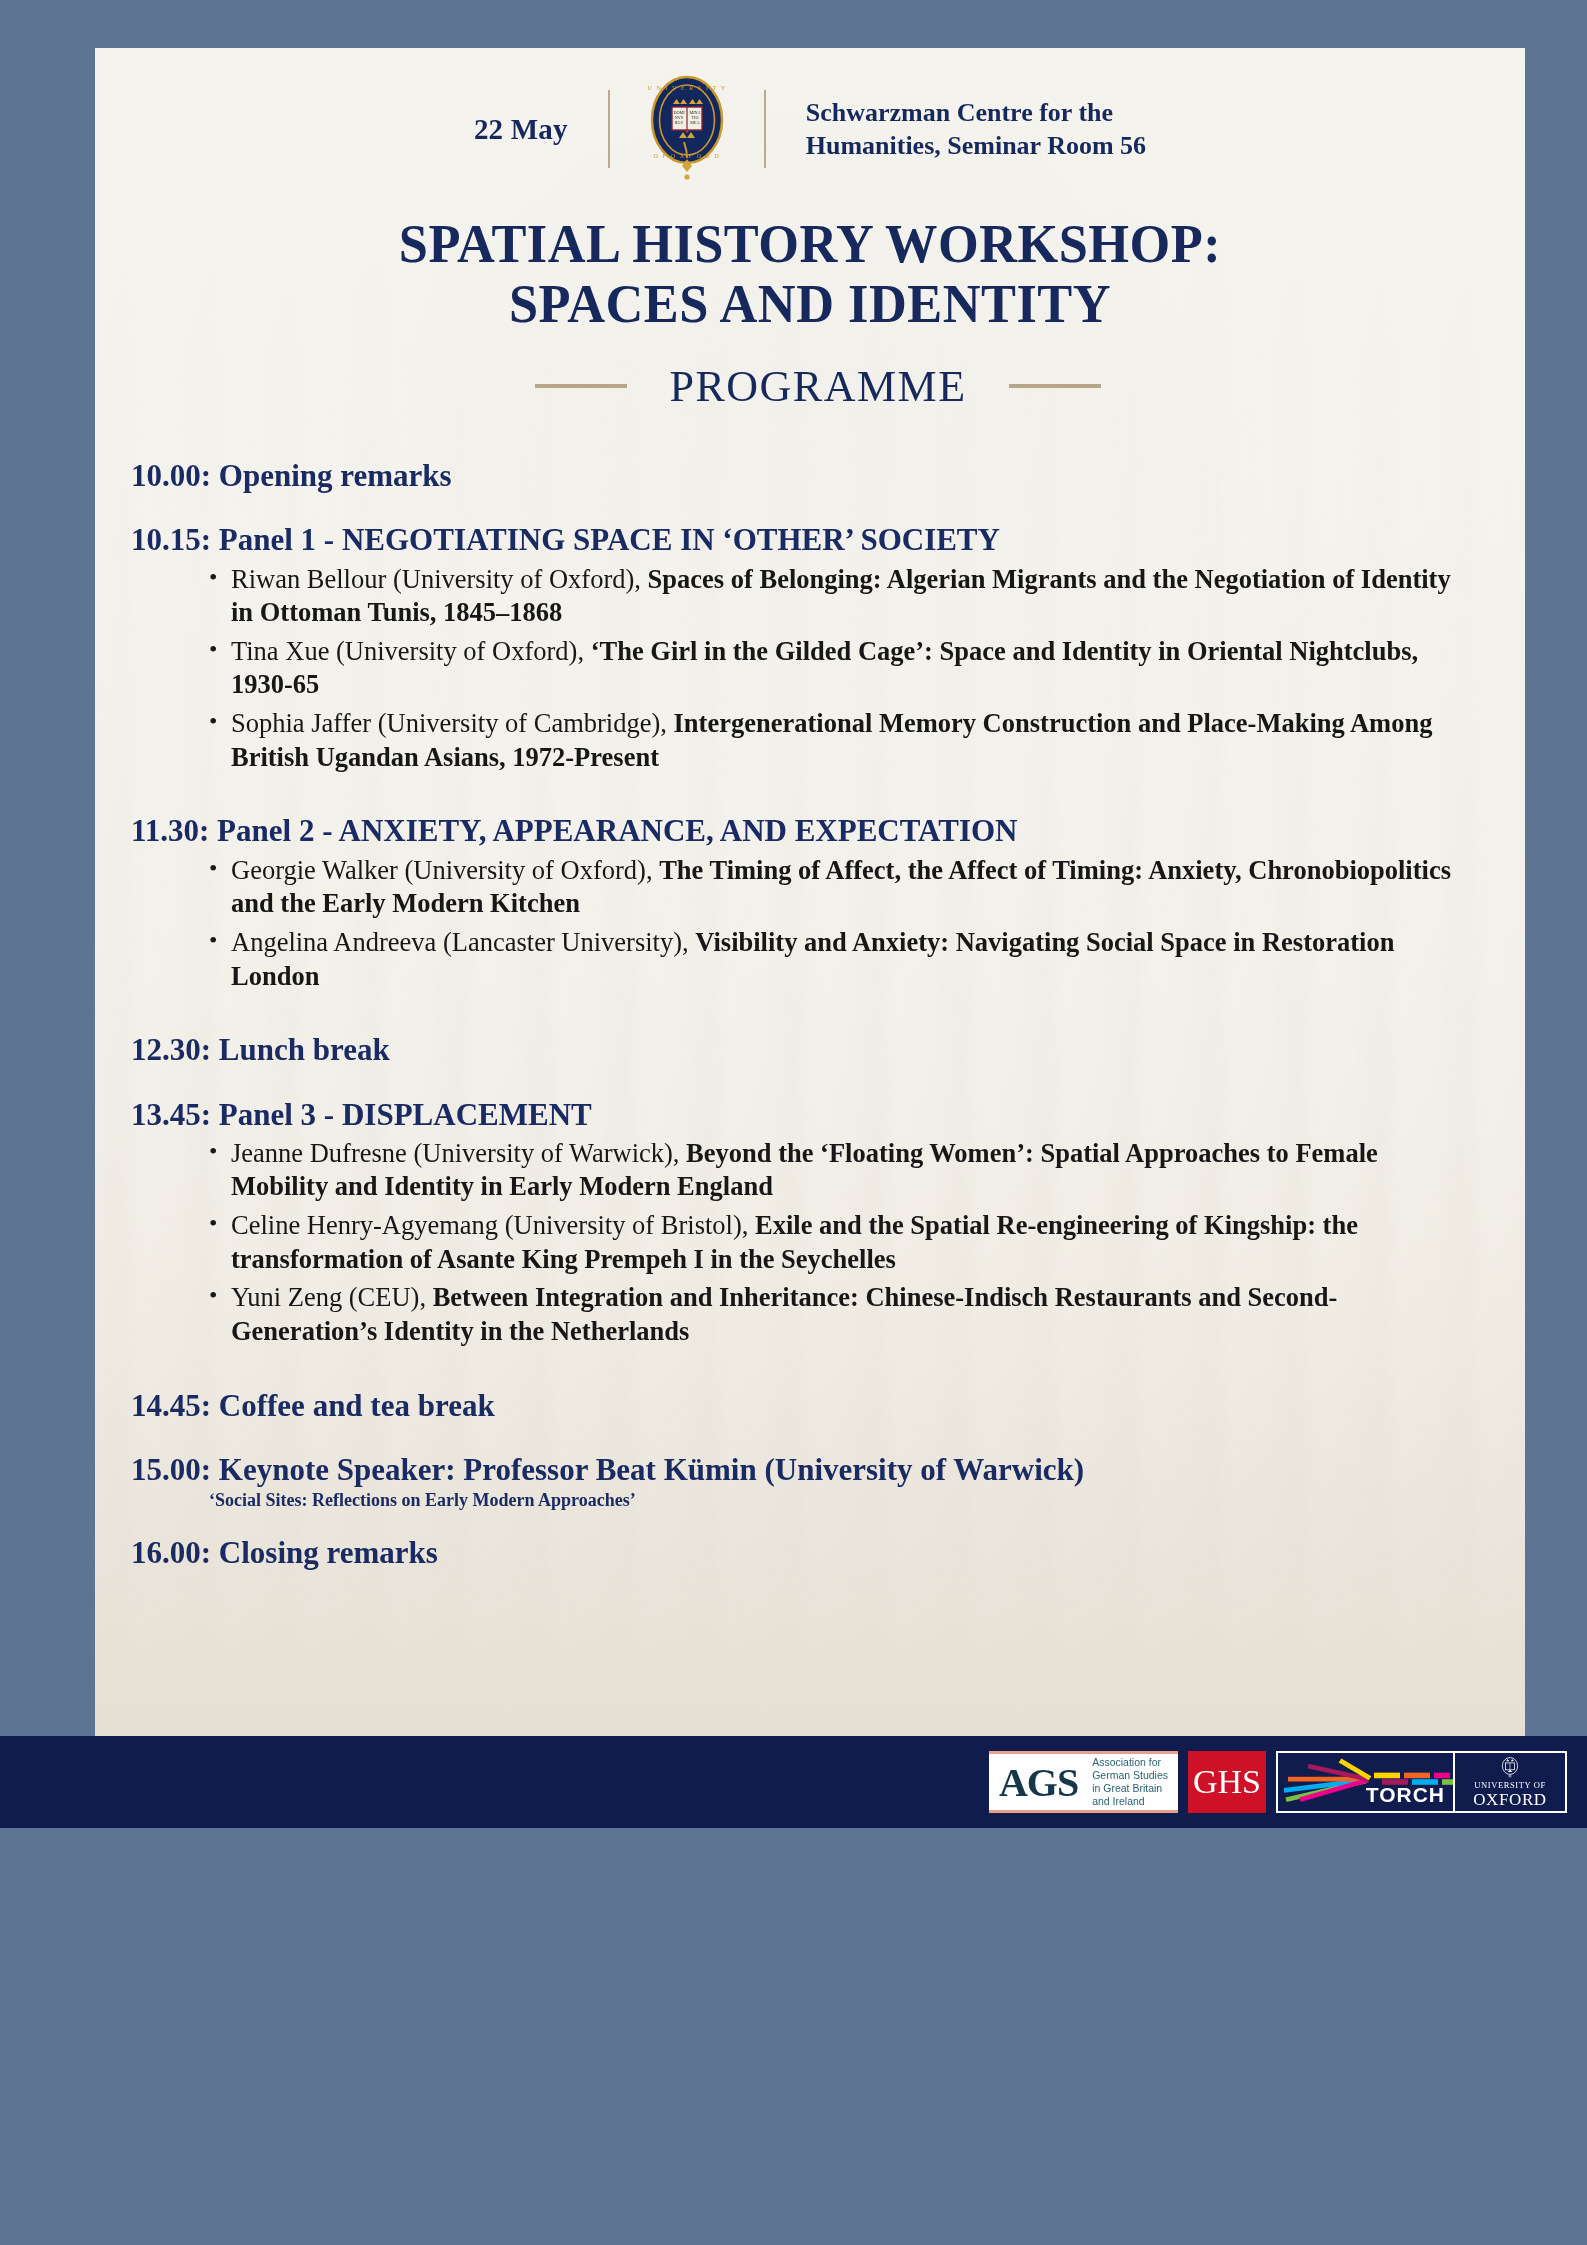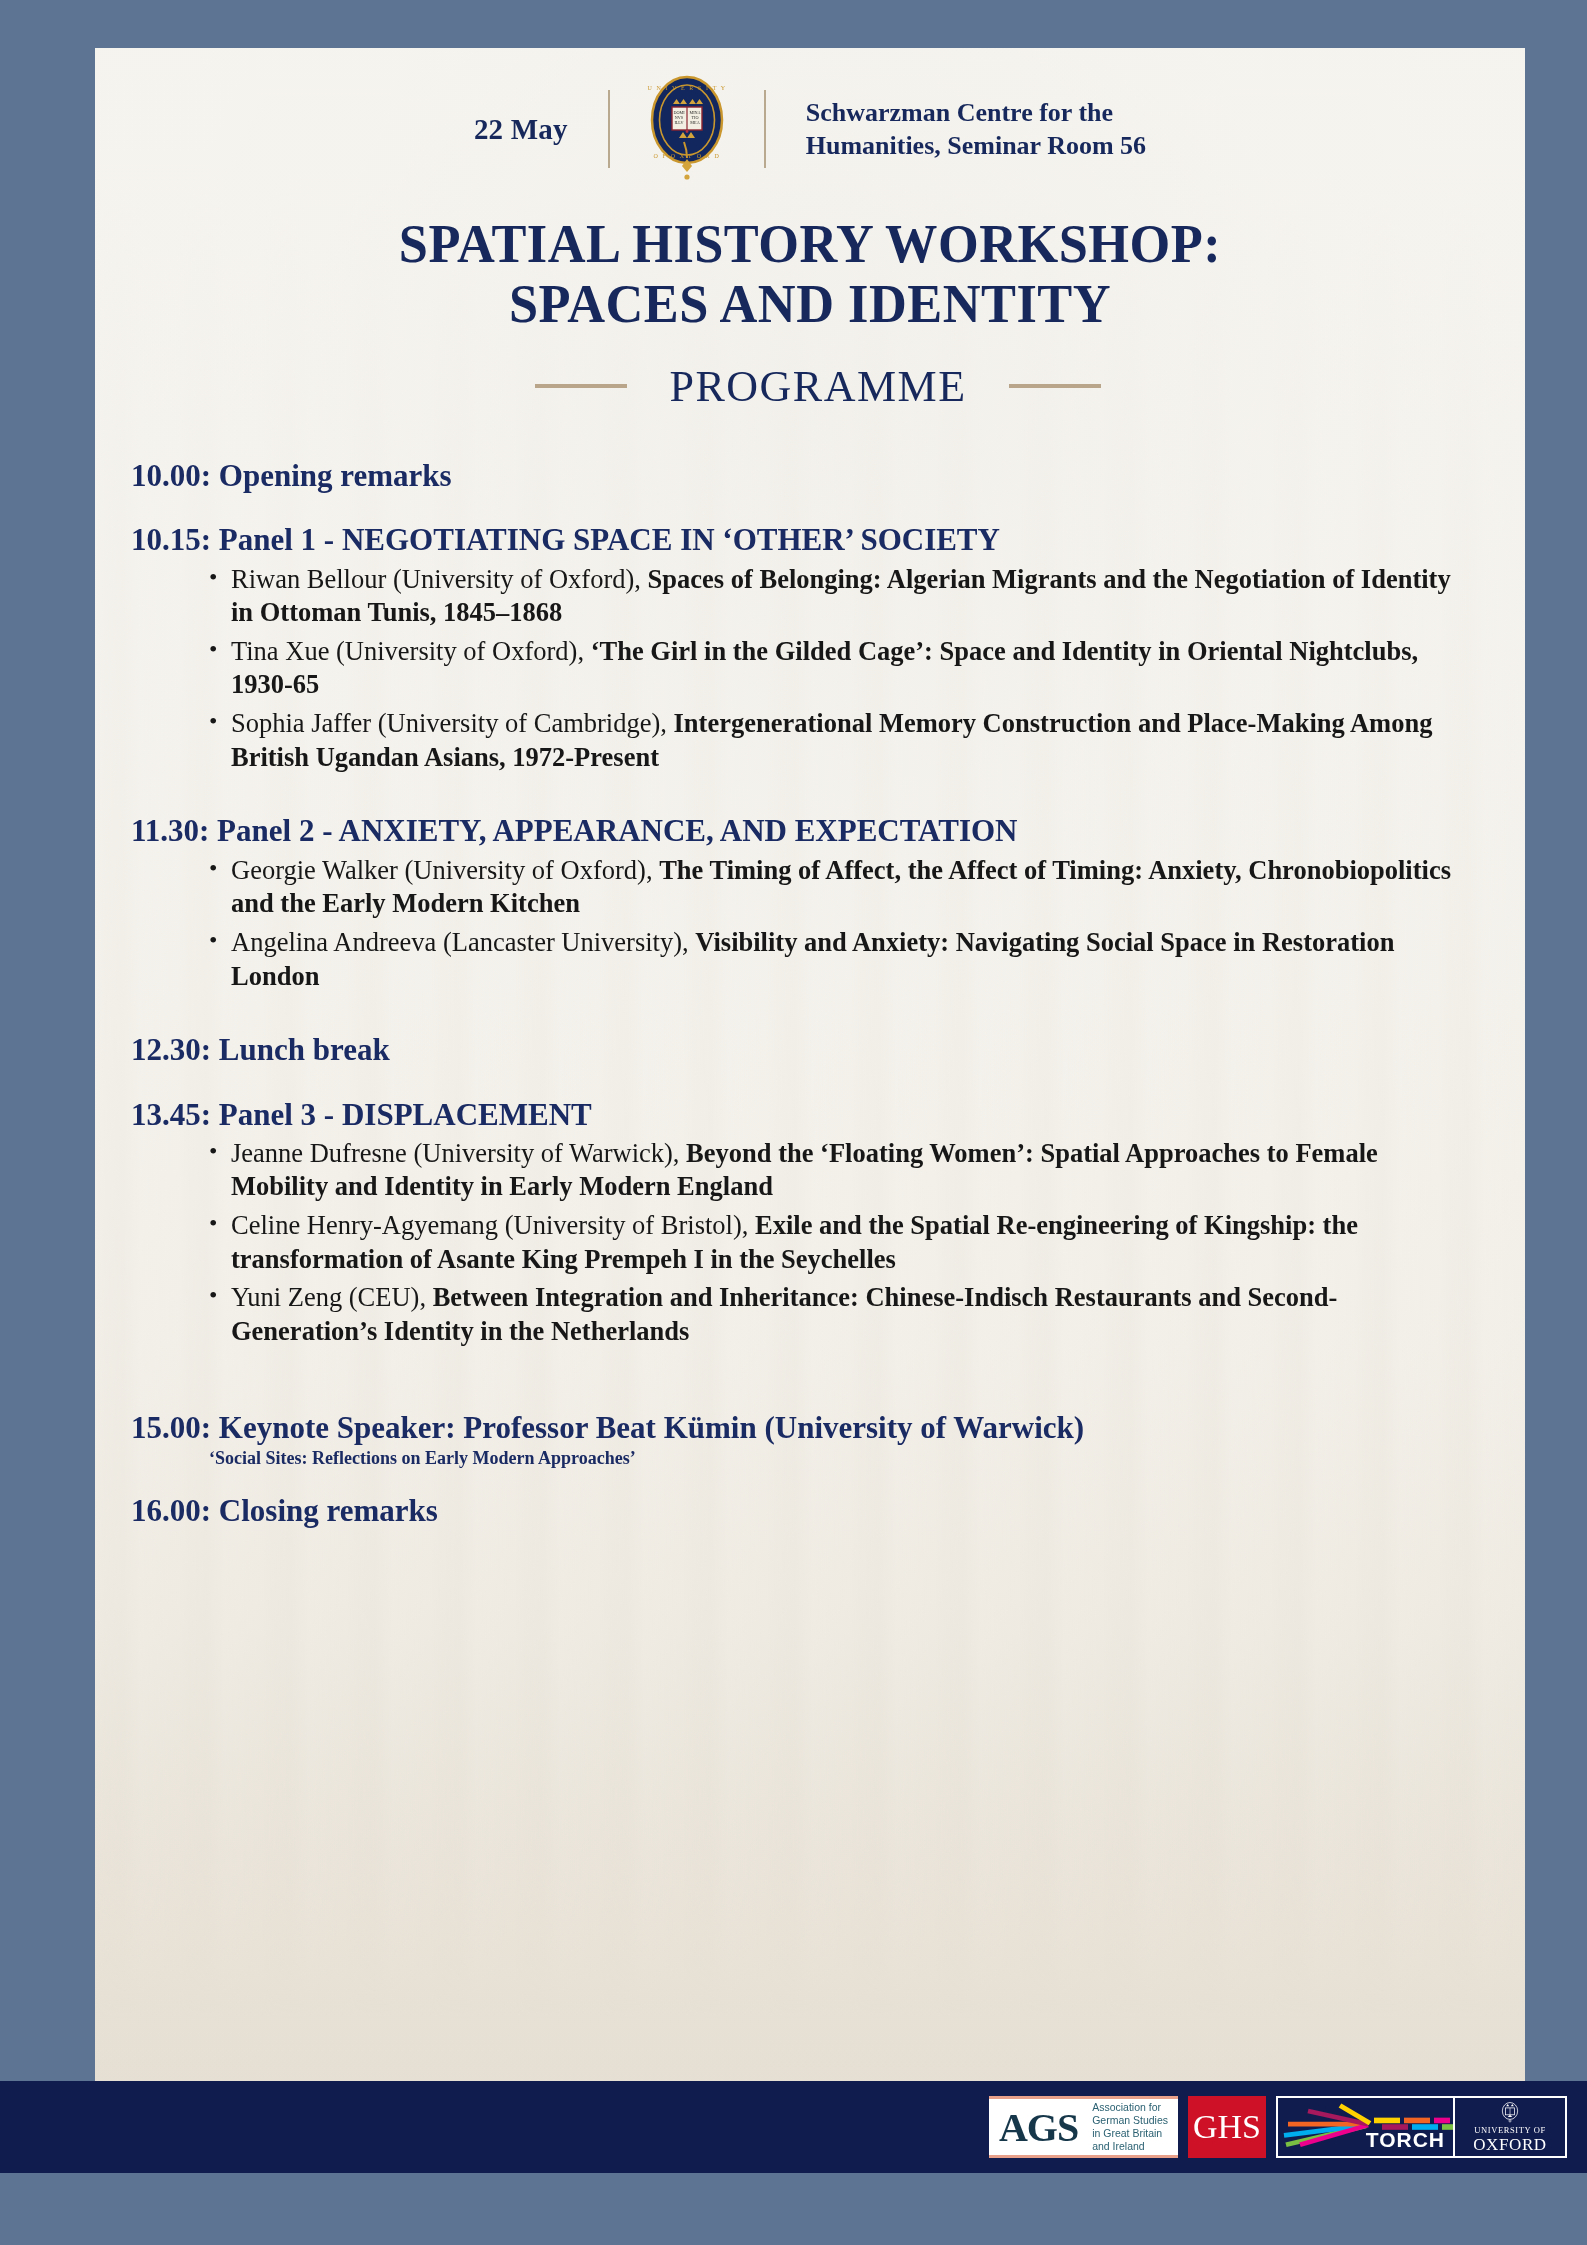--- a/index.html
+++ b/index.html
@@ -3,21 +3,21 @@
 <meta charset="utf-8">
 <style>
   html, body {
     margin: 0;
     padding: 0;
     background: #5d7492;
   }
   .poster {
     position: relative;
     width: 1587px;
-    height: 2173px;
+    height: 1828px;
     background: #5d7492;
     font-family: "Liberation Serif", "DejaVu Serif", serif;
     overflow: hidden;
     box-sizing: border-box;
   }
   
   .paper {
     position: absolute;
     left: 95px;
     top: 48px;
@@ -382,20 +382,21 @@
           <div class="item">
             <div class="item-head">13.45: Panel 3 - DISPLACEMENT</div>
             <ul class="bullets">
               <li><span>Jeanne Dufresne (University of Warwick), </span><span class="title-em">Beyond the ‘Floating Women’: Spatial Approaches to Female Mobility and Identity in Early Modern England</span></li>
               <li><span>Celine Henry-Agyemang (University of Bristol), </span><span class="title-em">Exile and the Spatial Re-engineering of Kingship: the transformation of Asante King Prempeh I in the Seychelles</span></li>
               <li><span>Yuni Zeng (CEU), </span><span class="title-em">Between Integration and Inheritance: Chinese-Indisch Restaurants and Second-Generation’s Identity in the Netherlands</span></li>
             </ul>
             <div class="gap-md"></div>
           </div>
           <div class="item">
+            <div class="item-head">14.45: Coffee and tea break</div>
             <div class="gap-sm"></div>
           </div>
           <div class="item">
             <div class="item-head">15.00: Keynote Speaker: Professor Beat Kümin (University of Warwick)</div>
             <div class="keynote-sub">‘Social Sites: Reflections on Early Modern Approaches’</div>
             <div class="gap-sm"></div>
           </div>
           <div class="item">
             <div class="item-head">16.00: Closing remarks</div>
             <div class="gap-sm"></div>

